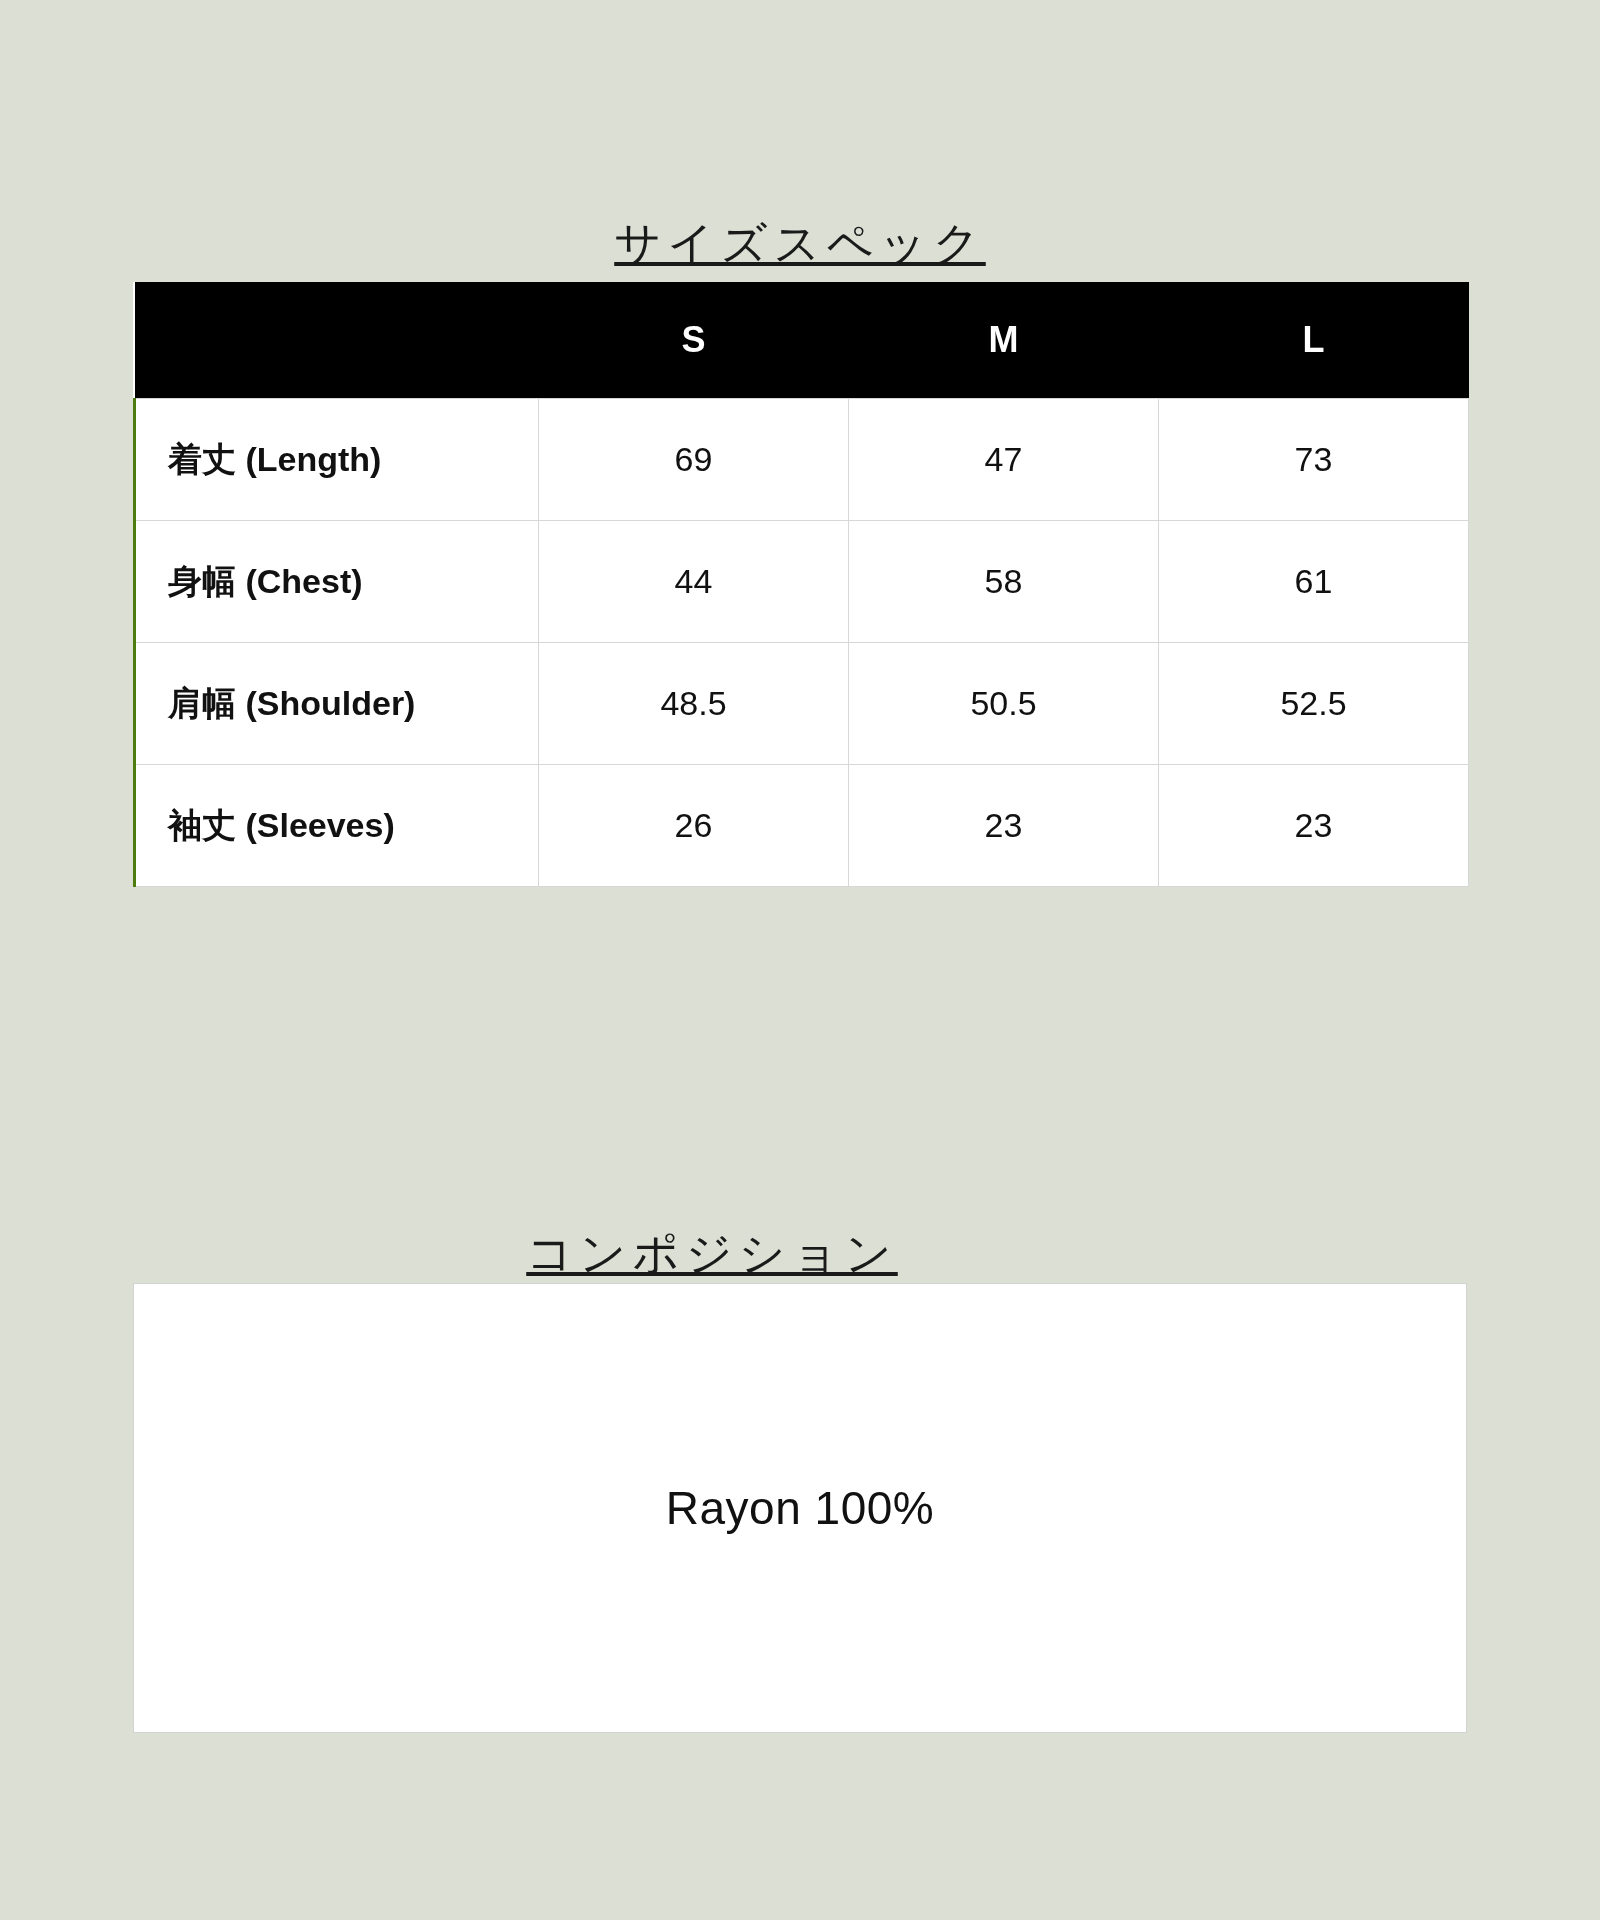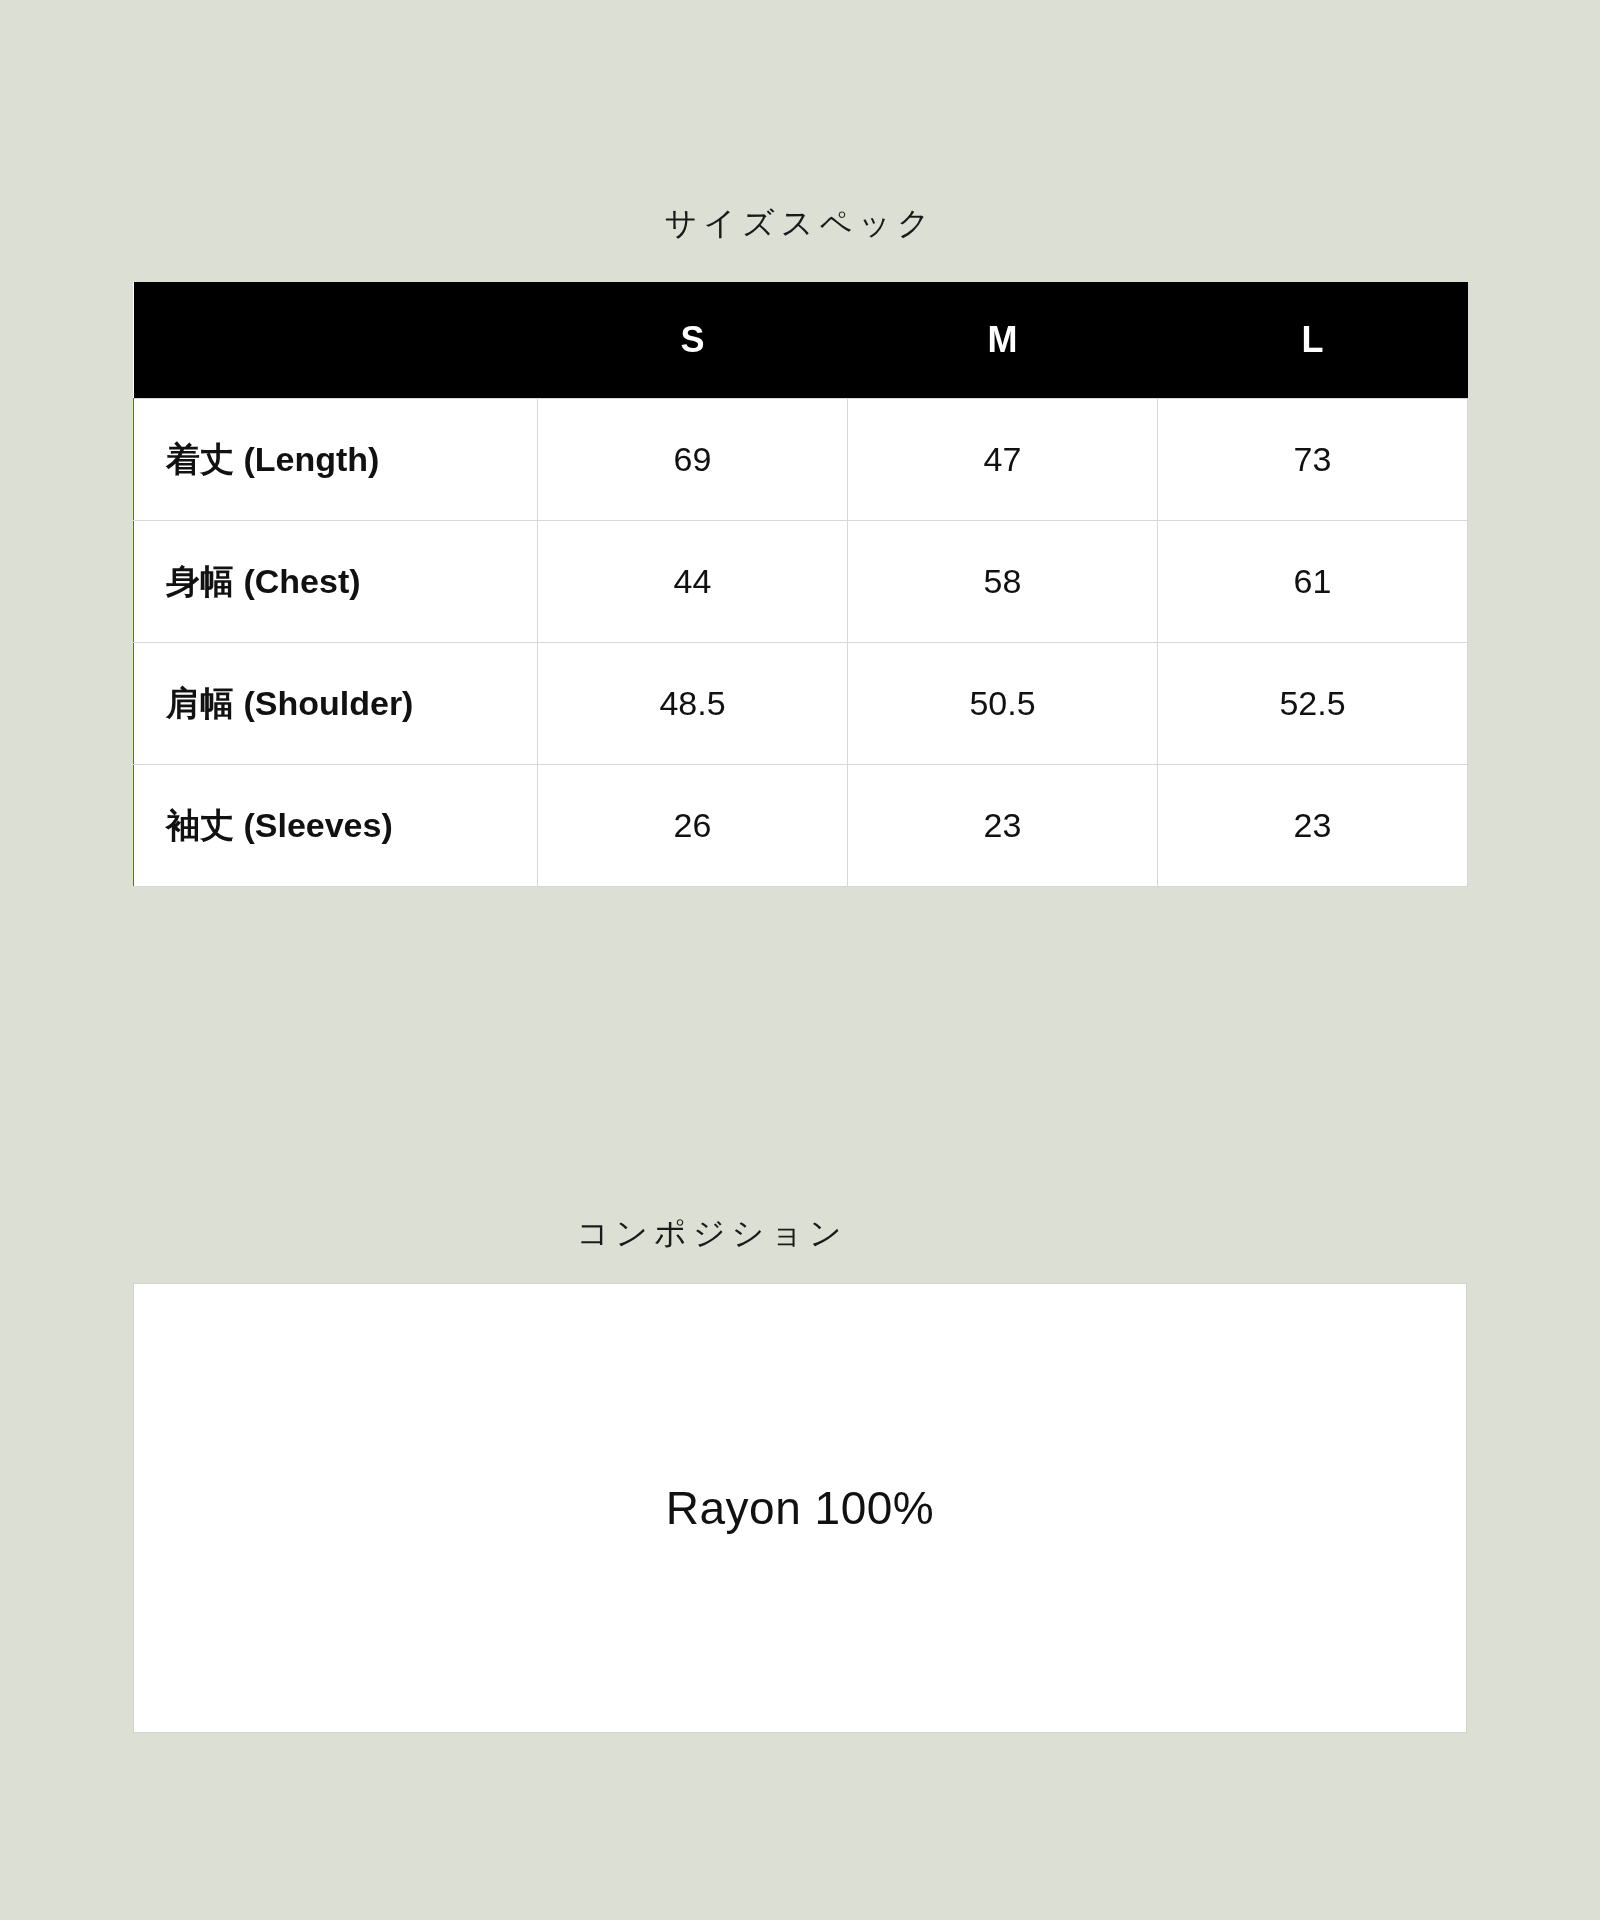--- a/index.html
+++ b/index.html
@@ -17,24 +17,25 @@
   .page {
     position: relative;
     width: 1600px;
     height: 1920px;
     box-sizing: border-box;
   }
 
   
   .section-title {
     text-align: center;
-    font-size: 32px;
+    font-size: 46px;
     font-weight: 400;
     letter-spacing: 6px;
     color: #1a1a1a;
+    text-decoration: underline;
   }
   #size-spec-title {
     position: absolute;
     left: 0;
     top: 175px;
     width: 1600px;
   }
 
   .spec-table {
     position: absolute;
@@ -69,21 +70,21 @@
     border: 1px solid #d7d7d7;
     padding: 0;
     background: #ffffff;
     color: #111111;
   }
   .spec-table tbody td.row-label {
     text-align: left;
     padding-left: 32px;
     font-weight: bold;
     font-size: 34px;
-    border-left: 1px solid #4d7c0f;
+    border-left: 3px solid #4d7c0f;
   }
 
   
   #composition-title {
     position: absolute;
     left: 0;
     top: 1185px;
     width: 1424px;
   }
   .composition-box {

